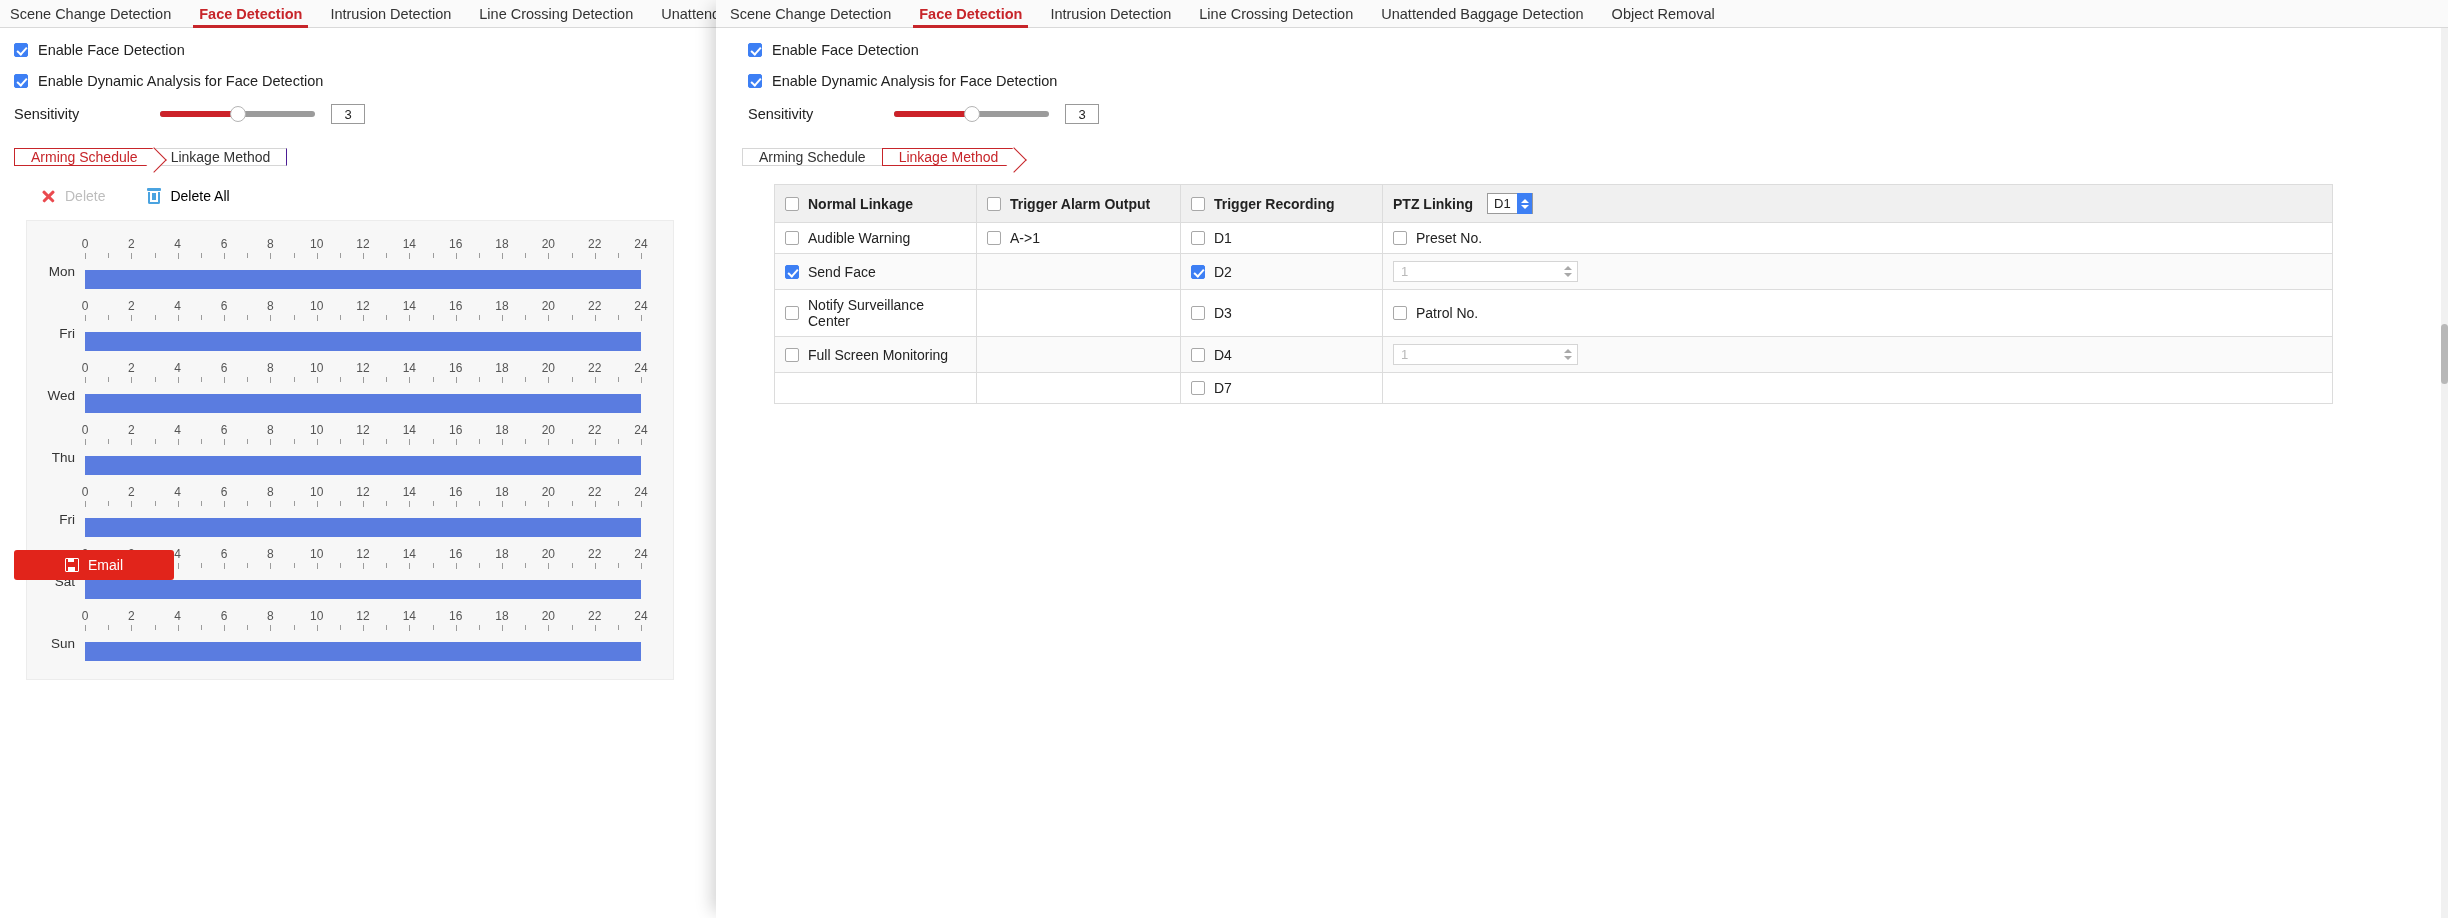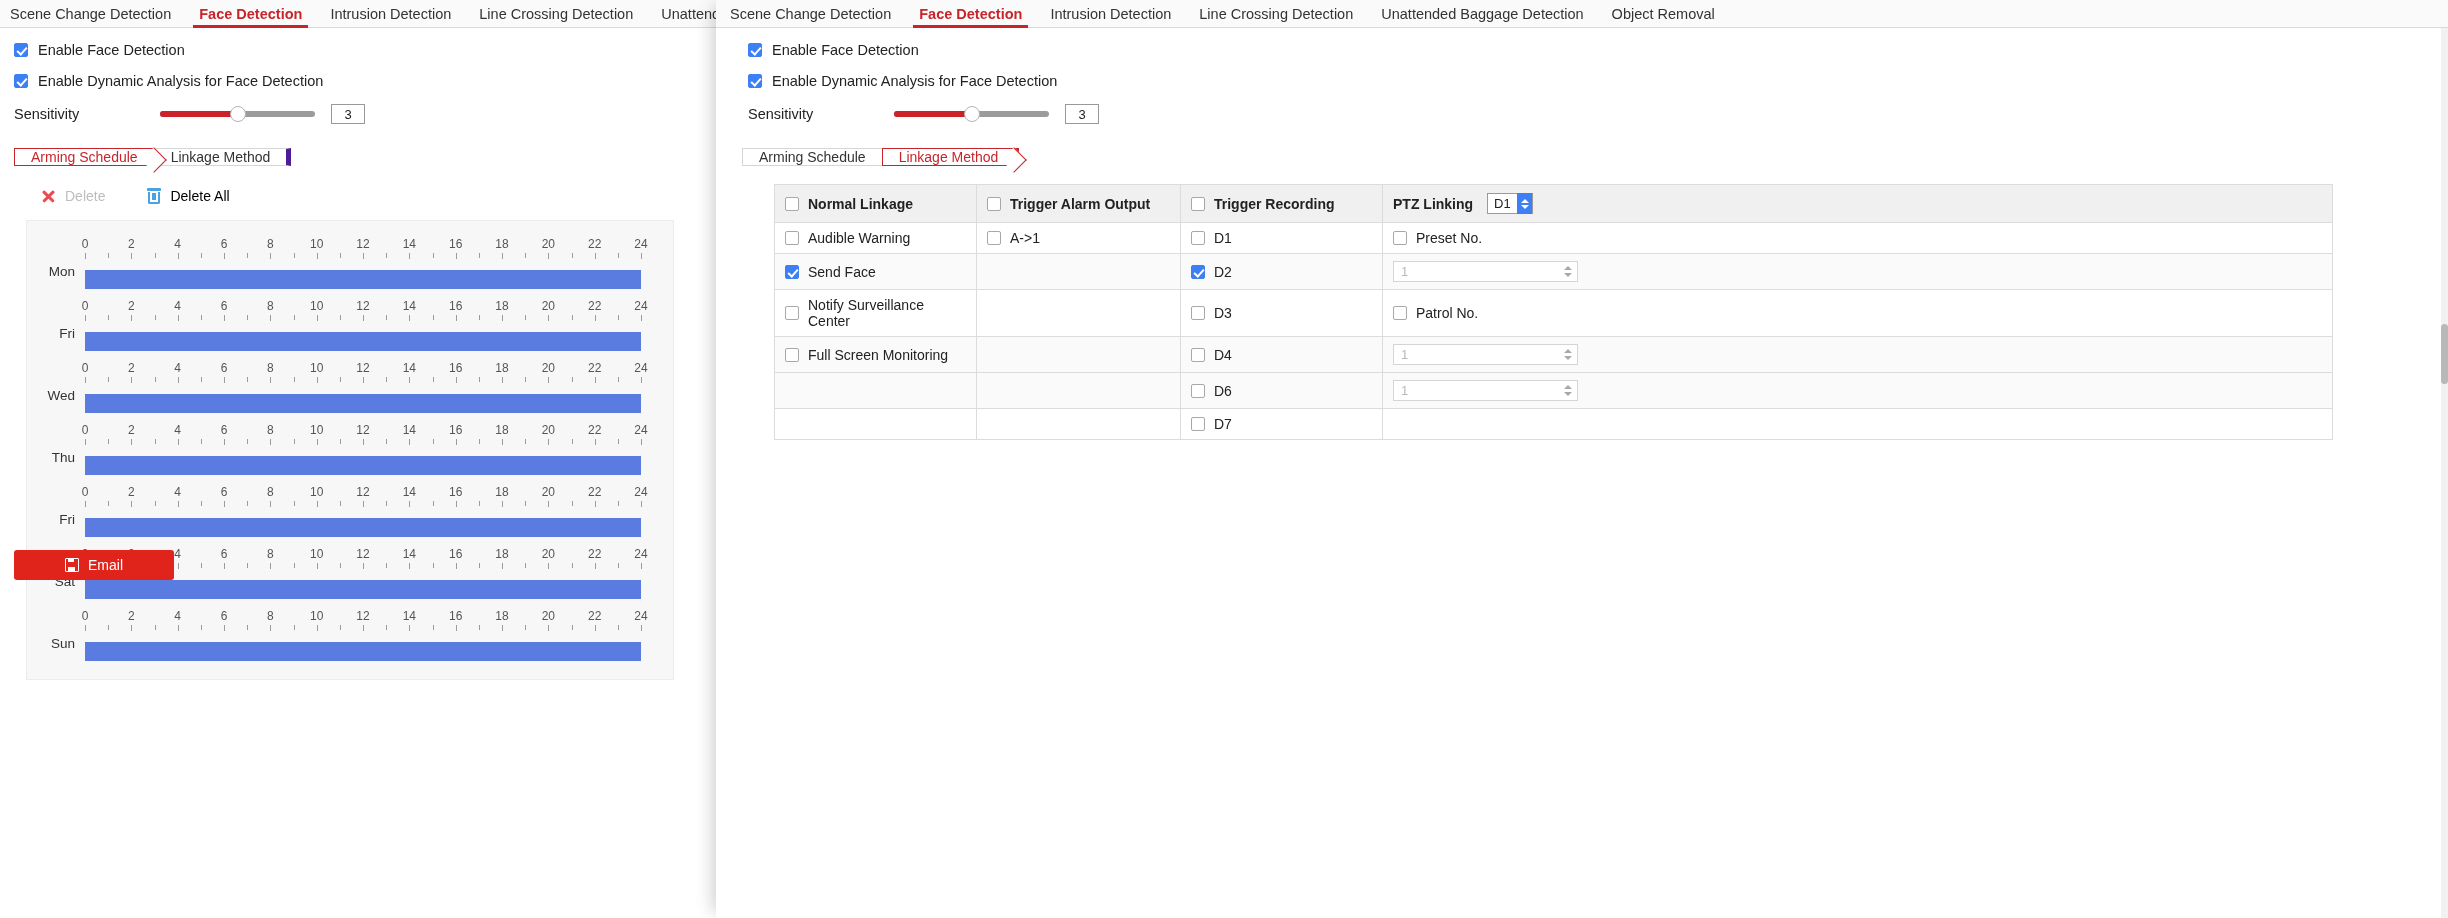--- a/index.html
+++ b/index.html
@@ -64,21 +64,21 @@
   
   .seg {
     display:flex; margin-top:20px; height:26px; width:auto; align-items:center;
     font-size:14px; background:#fff;
   }
   .seg .seg-item {
     position:relative; display:flex; align-items:center; padding:0 16px;
     border:1px solid #d6d6d6; border-right:none; background:#fff; color:#333;
     cursor:pointer; white-space:nowrap;
   }
-  .seg .seg-item:last-child { border-right:5px solid #4c1d95; }
+  .seg .seg-item:last-child { border-right:1px solid #4c1d95; }
   .seg .seg-item.active { color:#c7252a; border-color:#c7252a; z-index:3; }
   .seg .seg-item.active:after {
     content:""; position:absolute; right:-9px; top:2px; width:17px; height:17px;
     background:#fff; border-top:1px solid #c7252a; border-right:1px solid #c7252a;
     transform:rotate(45deg); z-index:4;
   }
 
   .del-row { display:flex; align-items:center; margin-top:18px; padding-left:26px; }
   .del-item { display:flex; align-items:center; font-size:14px; margin-right:42px; cursor:pointer; }
   .del-item.disabled { color:#bdbdbd; cursor:default; }
@@ -765,39 +765,20 @@
               <td>
                 <div class="num-input">
                   <span>1</span>
                   <span class="stepper">
                     <i class="up"></i>
                     <i class="dn"></i>
                   </span>
                 </div>
               </td>
             </tr>
-            <tr class="alt">
-              <td></td>
-              <td></td>
-              <td>
-                <div class="cell-chk">
-                  <span class="cbox"></span>
-                  <span class="txt">D6</span>
-                </div>
-              </td>
-              <td>
-                <div class="num-input">
-                  <span>1</span>
-                  <span class="stepper">
-                    <i class="up"></i>
-                    <i class="dn"></i>
-                  </span>
-                </div>
-              </td>
-            </tr>
             <tr>
               <td></td>
               <td></td>
               <td>
                 <div class="cell-chk">
                   <span class="cbox"></span>
                   <span class="txt">D7</span>
                 </div>
               </td>
               <td></td>

